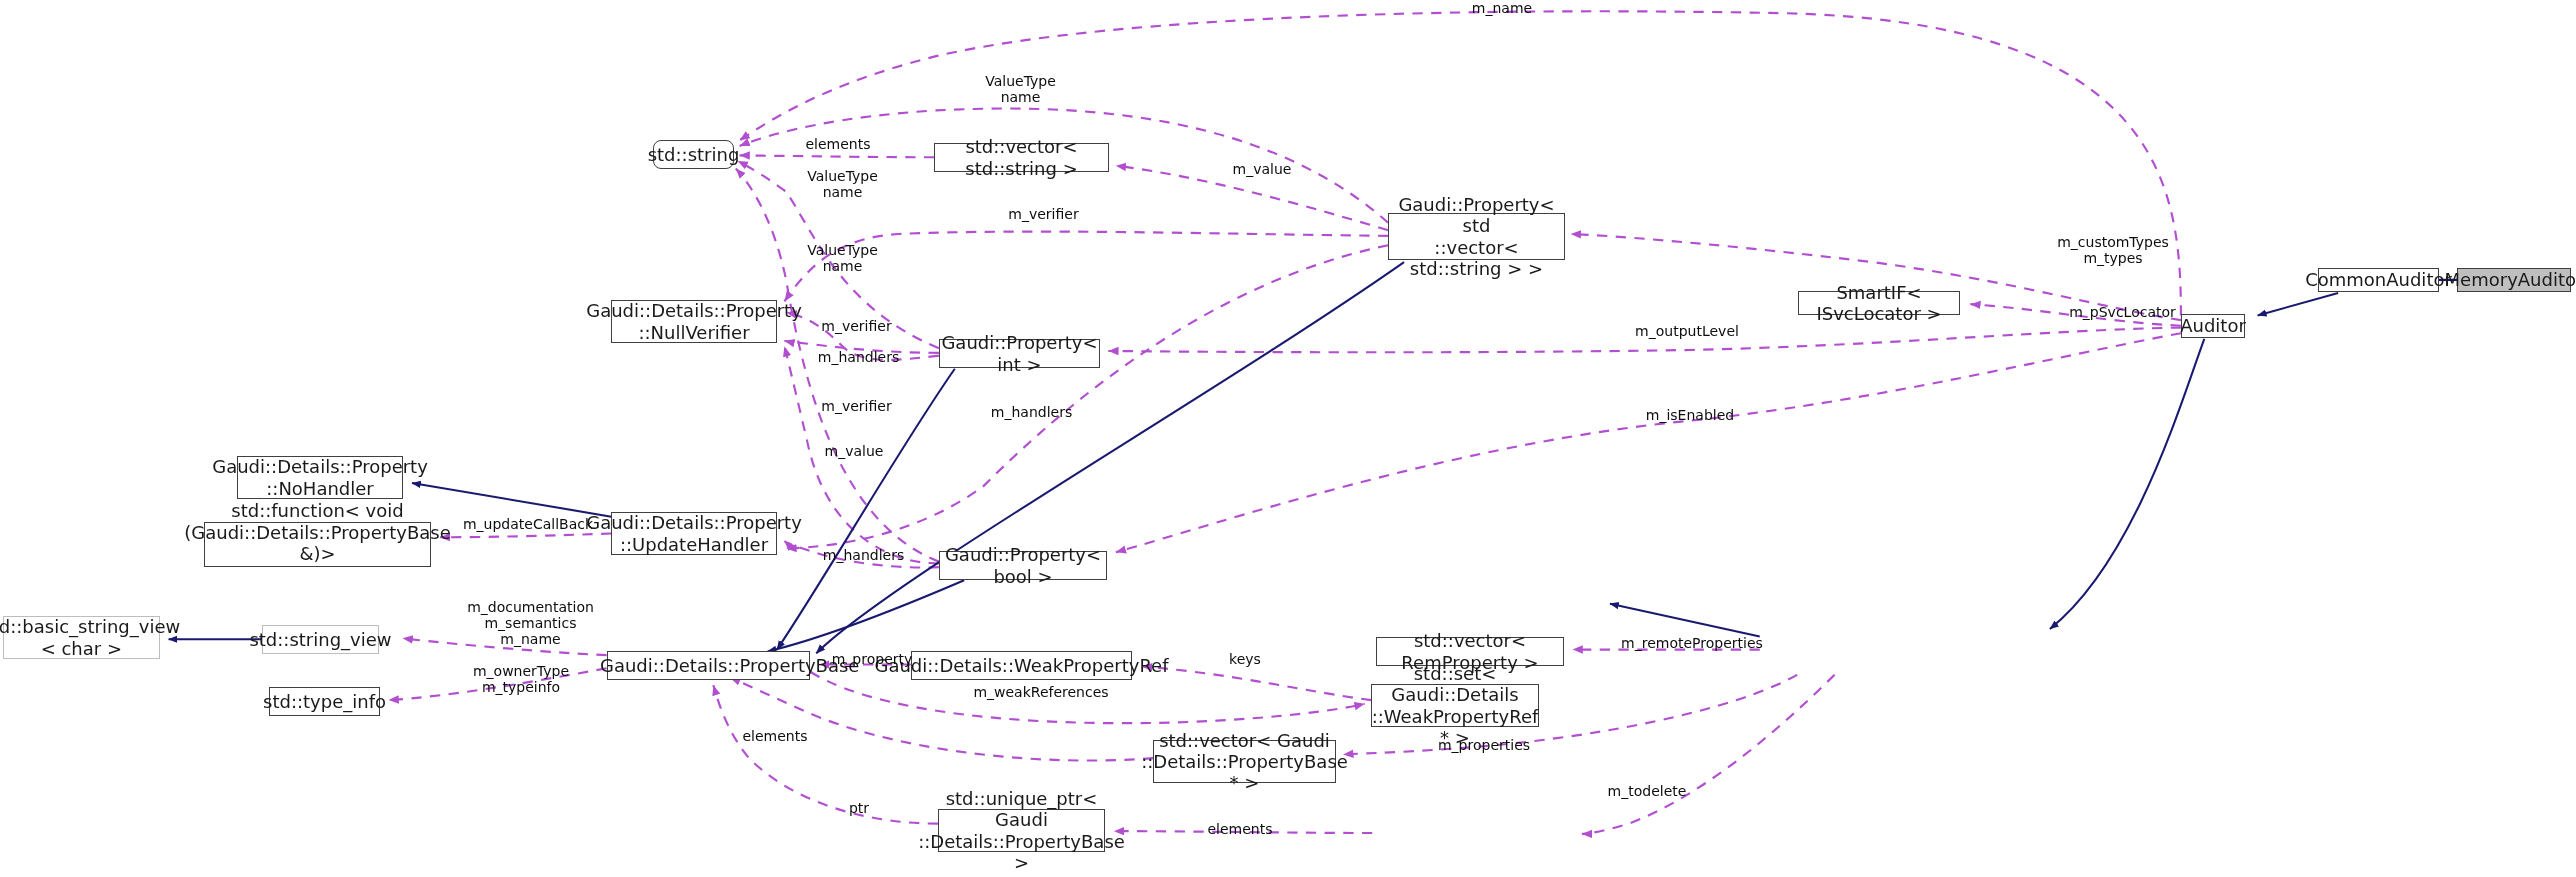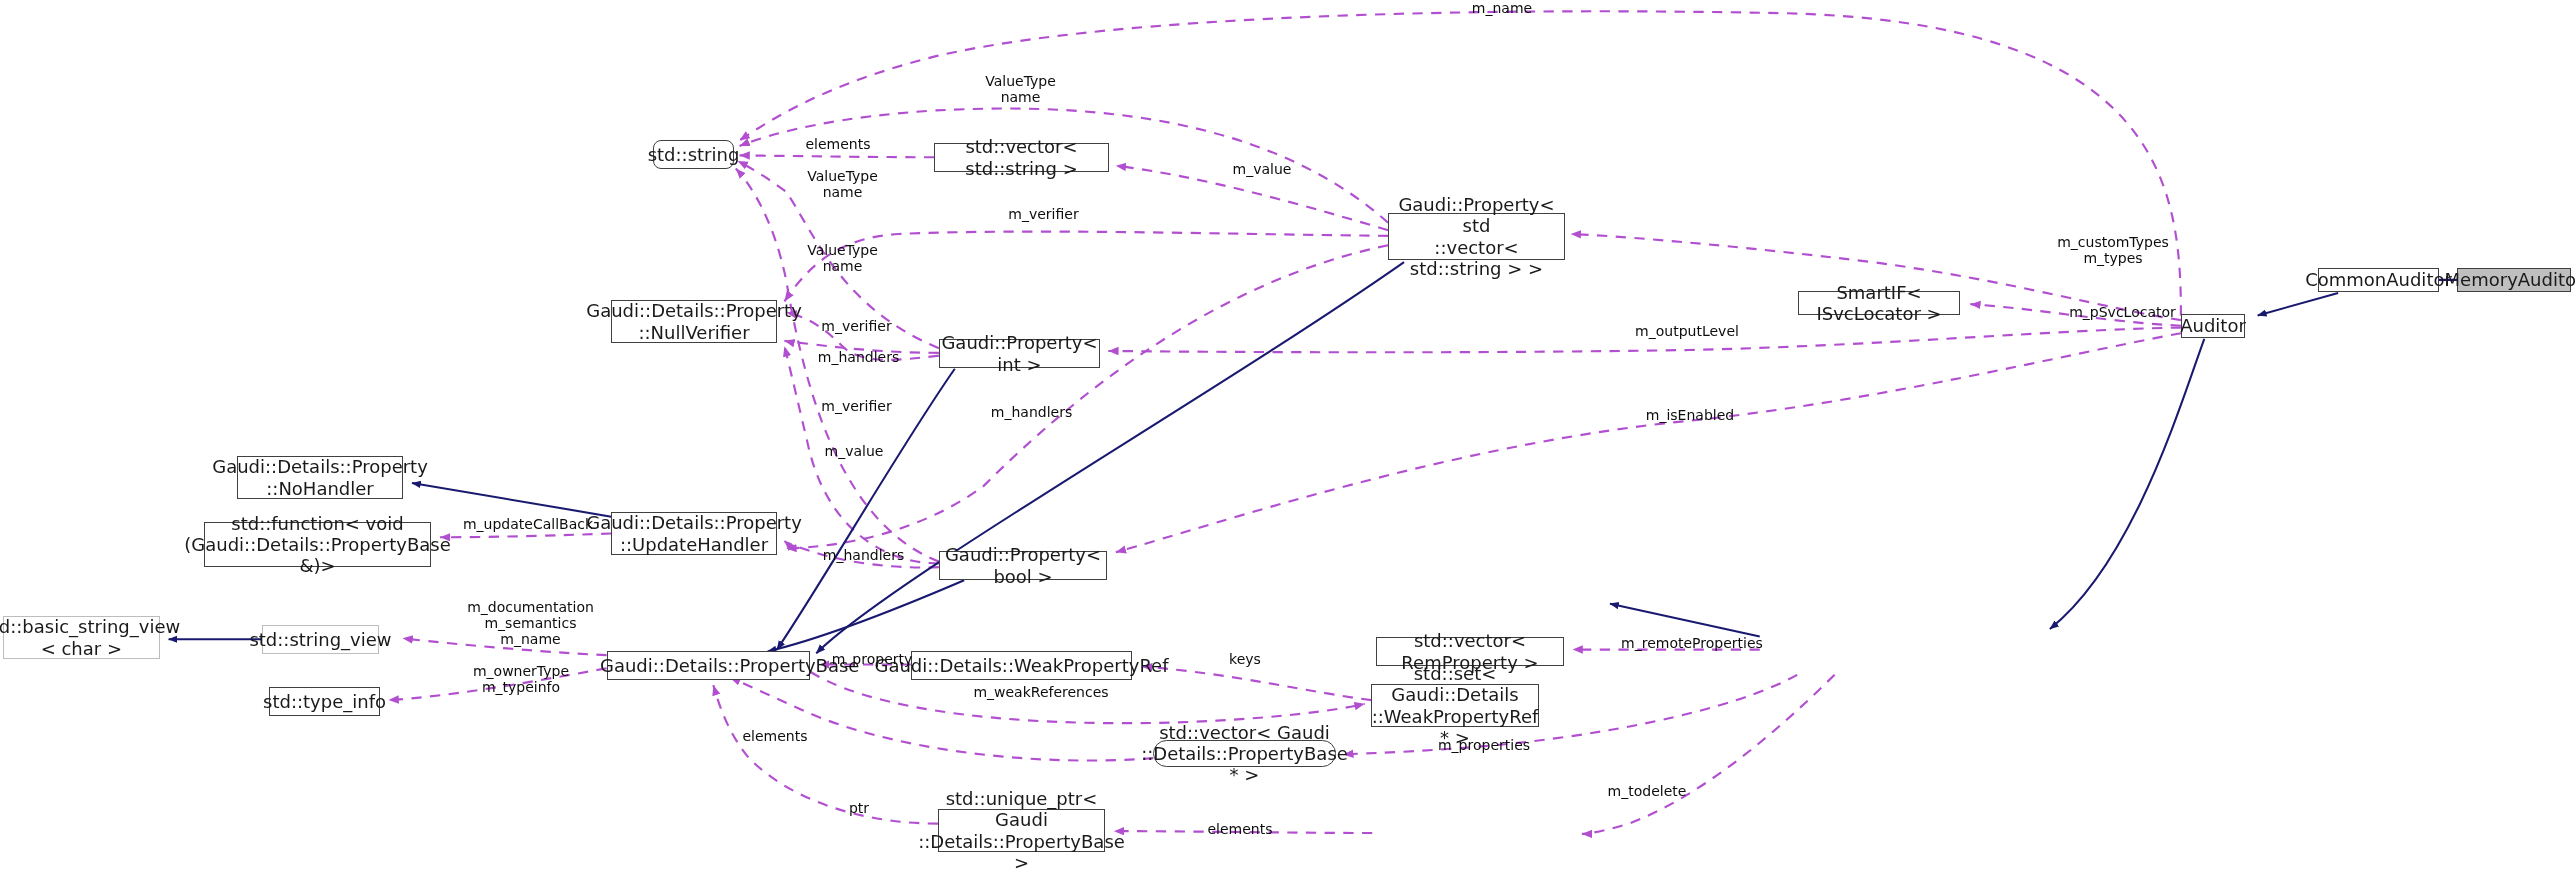--- a/index.html
+++ b/index.html
@@ -194,21 +194,21 @@
   <div class="node" style="left:237px; top:456px; width:166px; height:43px;">
     <span>Gaudi::Details::Property
 ::NoHandler</span>
   </div>
 
   <div class="node" style="left:611px; top:512px; width:166px; height:43px;">
     <span>Gaudi::Details::Property
 ::UpdateHandler</span>
   </div>
 
-  <div class="node" style="left:204px; top:522px; width:227px; height:45px;">
+  <div class="node" style="left:204px; top:522px; width:227px; height:45px;align-items:flex-end;">
     <span>std::function&lt; void
 (Gaudi::Details::PropertyBase &amp;)&gt;</span>
   </div>
 
   <div class="node" style="left:939px; top:551px; width:168px; height:29px;">
     <span>Gaudi::Property&lt; bool &gt;</span>
   </div>
 
 
   <div class="node muted" style="left:2.8px; top:616px; width:157px; height:43px;">
@@ -235,21 +235,21 @@
 
   <div class="node" style="left:269px; top:687px; width:111px; height:29px;">
     <span>std::type_info</span>
   </div>
 
   <div class="node" style="left:1371px; top:684px; width:168px; height:43px;">
     <span>std::set&lt; Gaudi::Details
 ::WeakPropertyRef * &gt;</span>
   </div>
 
-  <div class="node" style="left:1153px; top:740px; width:183px; height:27px;border-radius:15px;">
+  <div class="node" style="left:1153px; top:740px; width:183px; height:43px;">
     <span>std::vector&lt; Gaudi
 ::Details::PropertyBase * &gt;</span>
   </div>
 
   <div class="node" style="left:938px; top:809px; width:167px; height:43px;">
     <span>std::unique_ptr&lt; Gaudi
 ::Details::PropertyBase &gt;</span>
   </div>
 
 

